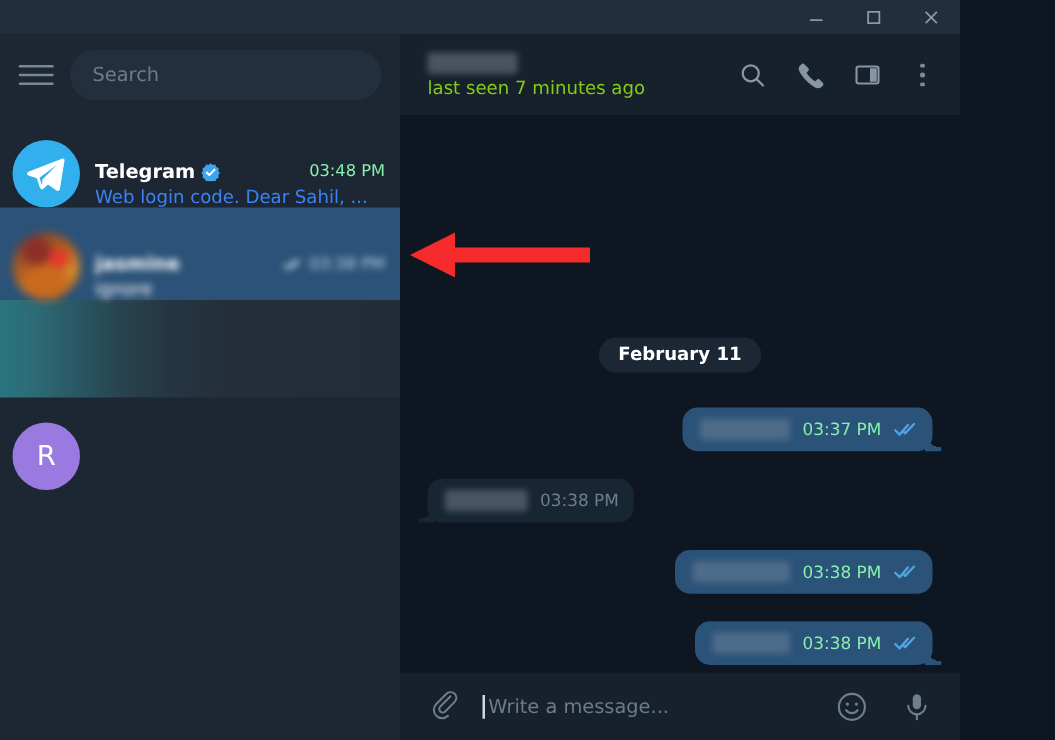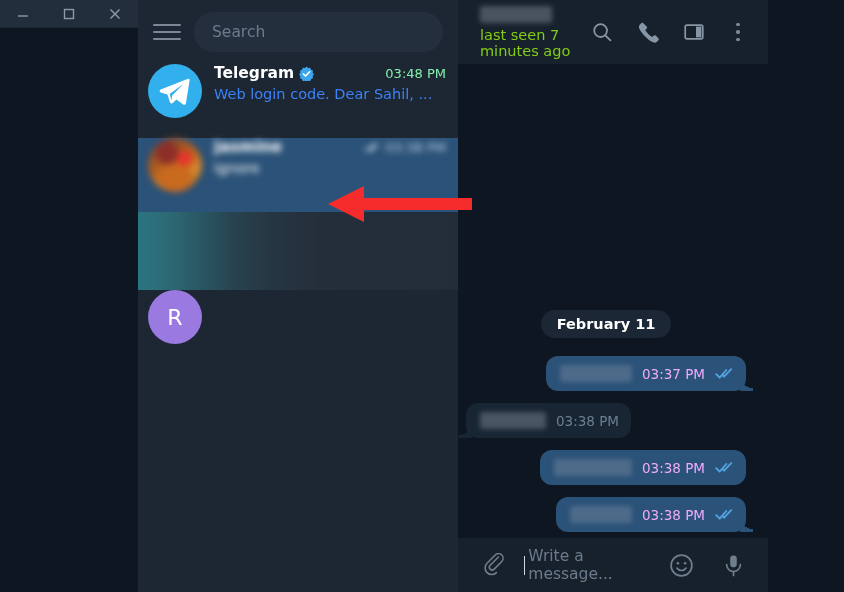--- a/index.html
+++ b/index.html
@@ -10,21 +10,21 @@
     overflow: hidden;
     background: #0e1621;
     font-family: "DejaVu Sans", "Liberation Sans", sans-serif;
   }
 
   .app {
     position: relative;
     width: 768px;
     height: 592px;
     display: flex;
-    flex-direction: row;
+    flex-direction: column;
     background: #0e1621;
   }
 
   
   .titlebar {
     height: 28px;
     background: #232e3c;
     display: flex;
     align-items: center;
     justify-content: flex-end;
@@ -96,21 +96,21 @@
   }
 
   .chat-list {
     flex: 1 1 auto;
     overflow: hidden;
   }
 
   .chat-row {
     height: 74px;
     display: flex;
-    align-items: flex-start;
+    align-items: flex-end;
     padding: 0 12px 0 10px;
     gap: 12px;
     position: relative;
   }
   .chat-row.selected { background: #2b5278; }
 
   .avatar {
     width: 54px;
     height: 54px;
     border-radius: 50%;
@@ -244,25 +244,25 @@
   .dots {
     width: 20px; height: 24px;
     display: flex; flex-direction: column;
     align-items: center; justify-content: center; gap: 4px;
   }
   .dots i { width: 3.5px; height: 3.5px; border-radius: 50%; background: #7d8b99; display: block; }
 
   .messages {
     flex: 1 1 auto;
     position: relative;
-    padding: 0 14px 6px 0;
+    padding: 0 14px 6px 14px;
     display: flex;
     flex-direction: column;
     justify-content: flex-end;
-    gap: 12px;
+    gap: 22px;
     overflow: hidden;
   }
 
   .date-sep {
     align-self: center;
     background: #1b2735;
     color: #ffffff;
     font-size: 14.5px;
     font-weight: bold;
     padding: 6px 16px;
@@ -291,21 +291,21 @@
   }
   .bubble .msg-redact {
     height: 17px;
     background: #4e6b8a;
     border-radius: 2px;
     filter: blur(2.4px);
   }
   .bubble.in .msg-redact { background: #495563; }
   .bubble .time {
     font-size: 13.5px;
-    color: #f0abfc;
+    color: #86efac;
     white-space: nowrap;
   }
   .bubble.in .time { color: #6d7f92; }
   .ticks { width: 19px; height: 13px; flex: 0 0 19px; }
 
   .bubble.tail::after {
     content: "";
     position: absolute;
     bottom: 0;
     width: 13px;

